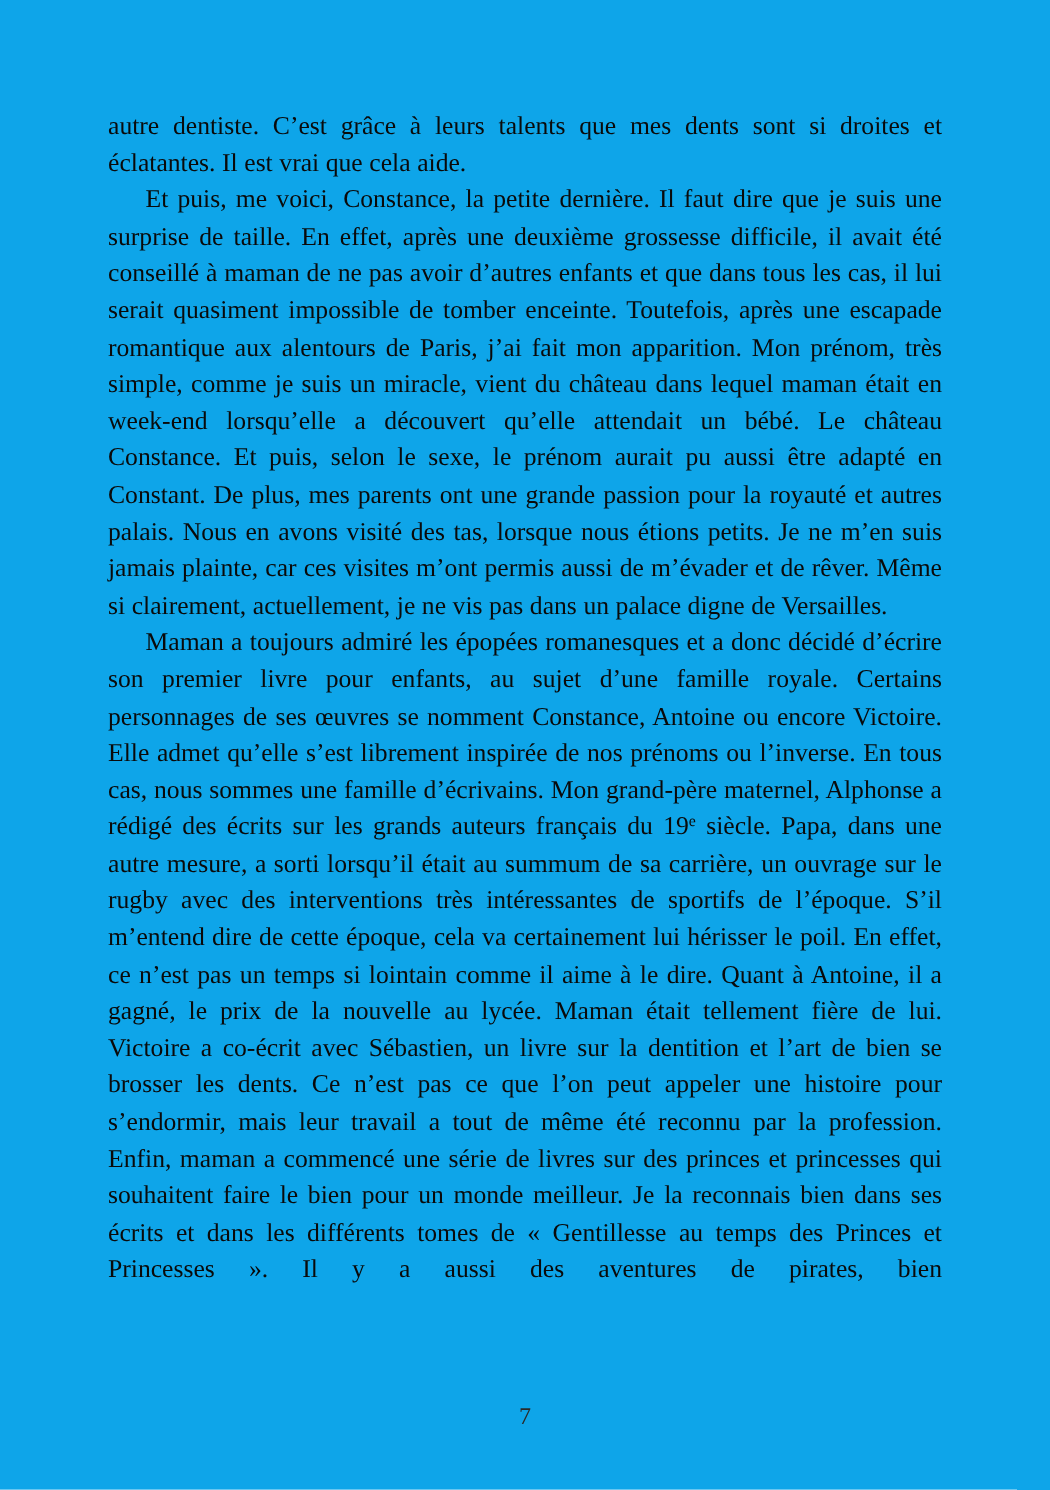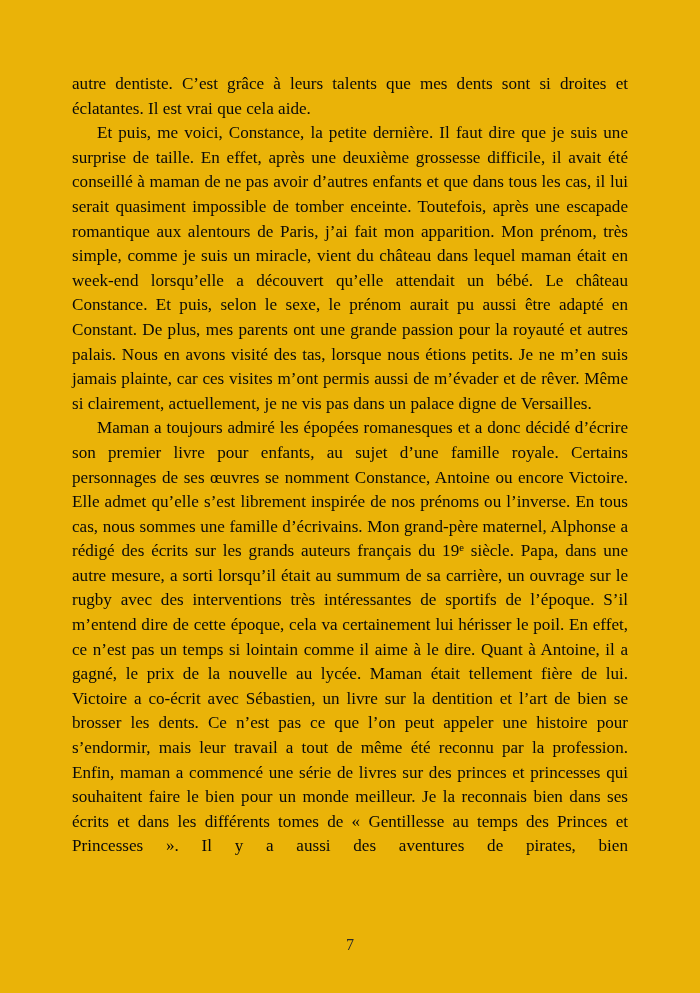--- a/index.html
+++ b/index.html
@@ -16,21 +16,21 @@
     color: #000000;
     -webkit-font-smoothing: antialiased;
   }
 
   .page {
     position: absolute;
     left: 0;
     top: 0;
     width: 700px;
     height: 993px;
-    background: #eab308;
+    background: #0ea5e9;
   }
 
   .text-column {
     position: absolute;
     left: 72px;
     top: 72px;
     width: 556px;
   }
 
   .para {

